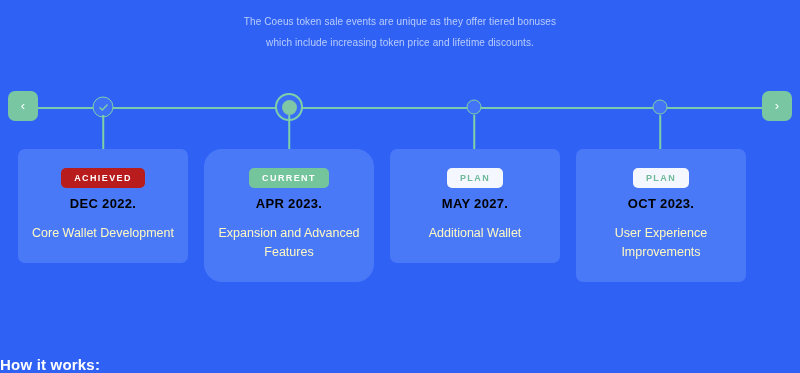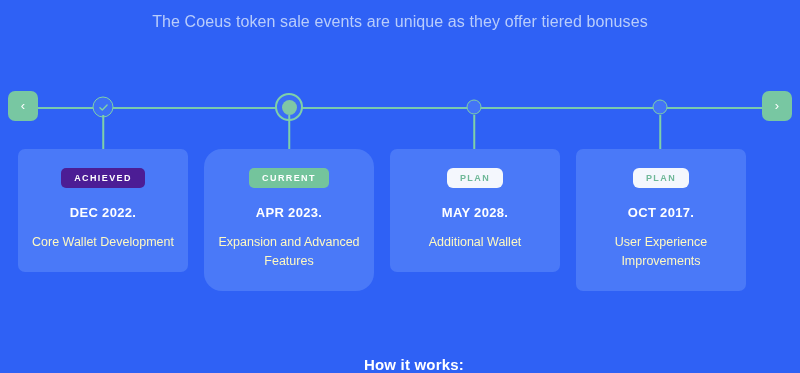--- a/index.html
+++ b/index.html
@@ -18,21 +18,21 @@
   }
 
   
   .intro {
     padding-top: 11px;
     text-align: center;
   }
   .intro-line {
     display: block;
     color: #b9cdfb;
-    font-size: 16px;
+    font-size: 10px;
     line-height: 21px;
     letter-spacing: 0.1px;
     font-weight: 400;
   }
 
   
   .timeline {
     position: absolute;
     left: 0;
     top: 75px;
@@ -138,59 +138,58 @@
   .badge {
     display: inline-block;
     border-radius: 5px;
     font-size: 9px;
     font-weight: 700;
     letter-spacing: 1.4px;
     padding: 6px 13px 5px;
     line-height: 1;
     white-space: nowrap;
   }
-  .badge-achieved { background: #4c1d95; color: #ffffff; }
+  .badge-achieved { background: #b91c1c; color: #ffffff; }
   .badge-current  { background: #74c49c; color: #ffffff; }
-  .badge-plan     { background: #f4f7fd; color: #6fb898; border-radius: 6px; }
+  .badge-plan     { background: #f4f7fd; color: #6fb898; }
 
   .card-date {
-    margin-top: 17px;
-    color: #ffffff;
+    margin-top: 8px;
+    color: #000000;
     font-size: 13px;
     font-weight: 700;
     letter-spacing: 0.3px;
   }
 
   .card-desc {
     margin-top: 13px;
     color: #fef9c3;
     font-size: 12.5px;
     line-height: 19px;
     font-weight: 400;
   }
 
   
   .how-it-works {
     position: absolute;
     left: 0;
     bottom: 0px;
     width: 800px;
-    text-align: center;
     color: #ffffff;
     font-size: 15px;
     font-weight: 700;
     letter-spacing: 0.2px;
-    padding-left: 28px;
   }
 </style>
 </head>
 <body>
 
 <div class="intro">
   <span class="intro-line">The Coeus token sale events are unique as they offer tiered bonuses</span>
+  <span class="intro-line">which include increasing token price and lifetime discounts.</span>
 </div>
 
 <div class="timeline">
 
   <div class="rail"></div>
 
   <button class="nav-btn nav-prev">
     <span>‹</span>
   </button>
 
@@ -229,25 +228,25 @@
   </div>
 
   <div class="card" style="left:204px;border-radius:18px;">
     <span class="badge badge-current">CURRENT</span>
     <div class="card-date">APR 2023.</div>
     <div class="card-desc">Expansion and Advanced Features</div>
   </div>
 
   <div class="card" style="left:390px;">
     <span class="badge badge-plan">PLAN</span>
-    <div class="card-date">MAY 2028.</div>
+    <div class="card-date">MAY 2027.</div>
     <div class="card-desc">Additional Wallet</div>
   </div>
 
   <div class="card" style="left:576px;">
     <span class="badge badge-plan">PLAN</span>
-    <div class="card-date">OCT 2017.</div>
+    <div class="card-date">OCT 2023.</div>
     <div class="card-desc">User Experience Improvements</div>
   </div>
 
 </div>
 
 <div class="how-it-works">How it works:</div>
 
 </body></html>

